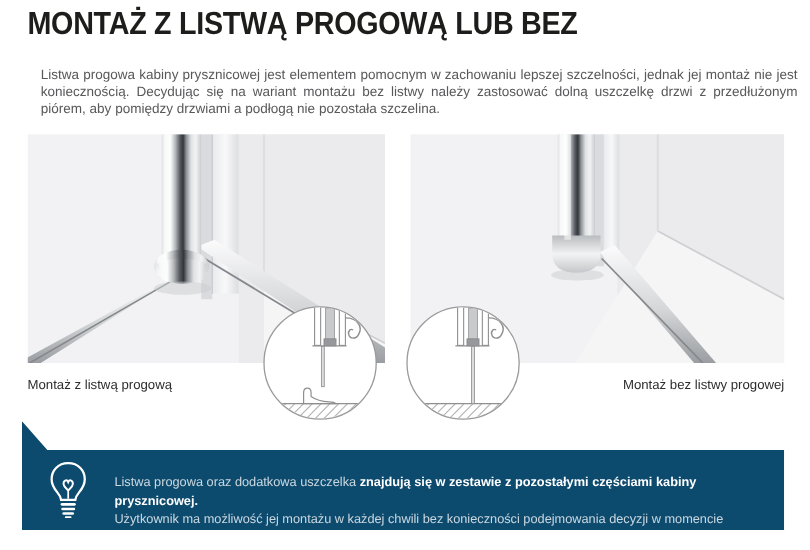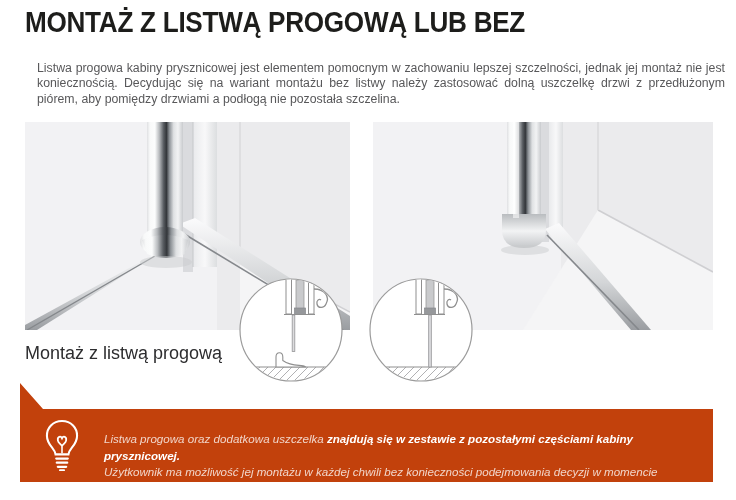--- a/index.html
+++ b/index.html
@@ -16,29 +16,28 @@
     position:absolute;left:25px;top:49px;width:688px;margin:12px;
     font-size:12.3px;line-height:15.4px;color:#58585a;text-align:justify;
   }
   .photo{position:absolute;top:122px;height:208px;}
   .photo.left{left:25px;width:325px;}
   .photo.right{left:373px;width:340px;}
   .detail-circle{position:absolute;top:274px;width:112px;height:112px;}
   .detail-circle.left{left:235px;}
   .detail-circle.right{left:365px;}
   .caption{
-    position:absolute;top:343px;font-size:18px;font-weight:500;color:#2d2d2f;
+    position:absolute;top:343px;font-size:12px;font-weight:500;color:#2d2d2f;
   }
   .caption.left{left:25px;}
   .caption.right{right:23px;text-align:right;}
   .note-banner{
     position:absolute;left:20px;top:383px;width:693px;height:99px;
-    background:#c2410c;
+    background:#0c4a6e;
     clip-path:polygon(0 0, 23px 26px, 100% 26px, 100% 100%, 0 100%);
-    font-style:italic;
   }
   .note-bulb{position:absolute;left:23px;top:36px;width:38px;height:52px;}
   .note-text{
     position:absolute;left:84px;top:48px;width:560px;
     font-size:11.6px;line-height:16.5px;color:rgba(255,255,255,0.78);
   }
   .note-text .bold{color:#ffffff;font-weight:700;}
 </style>
 </head>
 <body>
@@ -200,20 +199,21 @@
       <rect x="3.5" y="-22" width="11" height="6.5" fill="#96989b" stroke="#85878a" stroke-width="0.7"></rect>
       <rect x="-5" y="-52" width="5.5" height="36" fill="#ffffff" stroke="#8f8f8f" stroke-width="1"></rect>
       <rect x="17.5" y="-52" width="5.5" height="36" fill="#ffffff" stroke="#8f8f8f" stroke-width="1"></rect>
       <line x1="-7" y1="-15.5" x2="24" y2="-15.5" stroke="#8f8f8f" stroke-width="1.2"></line>
       <path d="M23 -41 C34 -41 39 -33 35 -26 C33 -21.5 27 -21.5 26 -26 C25.2 -29.5 28 -31.5 30 -30" fill="none" stroke="#8f8f8f" stroke-width="1.3"></path>
       <rect x="7.7" y="-15" width="2.6" height="52" fill="#dcdcde" stroke="#939396" stroke-width="0.8"></rect>
     </g>
   </svg>
 
   <div class="caption left">Montaż z listwą progową</div>
+  <div class="caption right">Montaż bez listwy progowej</div>
 
   <div class="note-banner">
     <svg class="note-bulb" viewBox="0 0 36 50">
       <path d="M18 2 C9 2 3.5 8.5 3.5 16 C3.5 21 6 24.5 8.5 27.5 C10.5 30 11.5 31.5 11.8 34 L24.2 34 C24.5 31.5 25.5 30 27.5 27.5 C30 24.5 32.5 21 32.5 16 C32.5 8.5 27 2 18 2 Z" fill="none" stroke="#ffffff" stroke-width="2"></path>
       <path d="M14 20.5 C13.5 17 16.8 15.8 18 18.6 C19.2 15.8 22.5 17 22 20.5 C21.6 23 19.4 23.8 18 26 C16.6 23.8 14.4 23 14 20.5 Z" fill="none" stroke="#ffffff" stroke-width="1.7"></path>
       <line x1="18" y1="26.5" x2="18" y2="33" stroke="#ffffff" stroke-width="1.5"></line>
       <line x1="12.5" y1="38" x2="23.5" y2="38" stroke="#ffffff" stroke-width="2.2" stroke-linecap="round"></line>
       <line x1="13" y1="42" x2="23" y2="42" stroke="#ffffff" stroke-width="2.2" stroke-linecap="round"></line>
       <line x1="14" y1="46" x2="22" y2="46" stroke="#ffffff" stroke-width="2.2" stroke-linecap="round"></line>
       <line x1="16" y1="49.2" x2="20" y2="49.2" stroke="#ffffff" stroke-width="1.8" stroke-linecap="round"></line>

